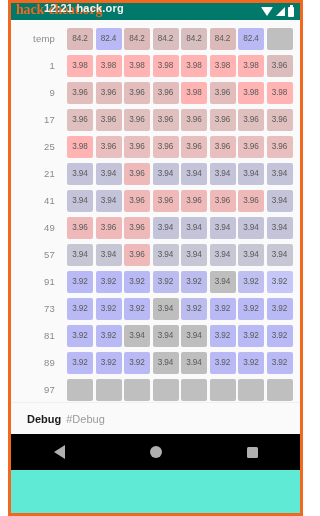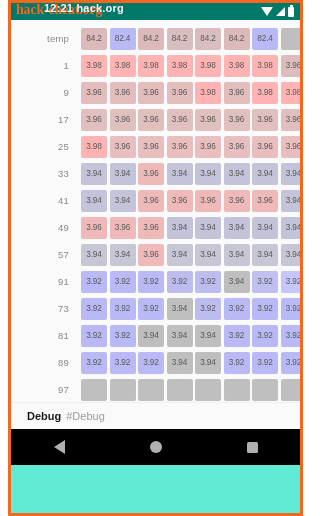--- a/index.html
+++ b/index.html
@@ -125,21 +125,20 @@
     position: relative;
     overflow: hidden;
   }
   #grid {
     padding-top: 5px;
   }
   .row {
     display: flex;
     align-items: center;
     height: 27px;
-    padding-left: 14px;
   }
   .rowlabel {
     width: 56px;
     min-width: 56px;
     text-align: right;
     padding-right: 12px;
     box-sizing: border-box;
     font-size: 9.5px;
     color: #8a8a8a;
     letter-spacing: 0.2px;
@@ -155,21 +154,21 @@
     display: flex;
     align-items: center;
     justify-content: center;
     font-size: 8.2px;
     color: #5a5a5a;
     letter-spacing: -0.1px;
   }
   .cell.empty { color: transparent; }
   
   #debugline {
-    height: 27px;
+    height: 32px;
     background: #fafafa;
     display: flex;
     align-items: center;
     padding-left: 16px;
     box-sizing: border-box;
     font-size: 11px;
     border-top: 1px solid #f0f0f0;
   }
   #debug-label {
     color: #1c1c1c;
@@ -283,21 +282,21 @@
             <div class="cell" style="background: rgb(232, 190, 190);">3.96</div>
             <div class="cell" style="background: rgb(232, 190, 190);">3.96</div>
             <div class="cell" style="background: rgb(232, 190, 190);">3.96</div>
             <div class="cell" style="background: rgb(232, 190, 190);">3.96</div>
             <div class="cell" style="background: rgb(232, 190, 190);">3.96</div>
             <div class="cell" style="background: rgb(232, 190, 190);">3.96</div>
             <div class="cell" style="background: rgb(232, 190, 190);">3.96</div>
           </div>
         </div>
         <div class="row">
-          <div class="rowlabel">33</div>
+          <div class="rowlabel">21</div>
           <div class="cells">
             <div class="cell" style="background: rgb(195, 195, 217);">3.94</div>
             <div class="cell" style="background: rgb(195, 195, 217);">3.94</div>
             <div class="cell" style="background: rgb(238, 185, 185);">3.96</div>
             <div class="cell" style="background: rgb(195, 195, 217);">3.94</div>
             <div class="cell" style="background: rgb(195, 195, 217);">3.94</div>
             <div class="cell" style="background: rgb(195, 195, 217);">3.94</div>
             <div class="cell" style="background: rgb(195, 195, 217);">3.94</div>
             <div class="cell" style="background: rgb(195, 195, 217);">3.94</div>
           </div>

